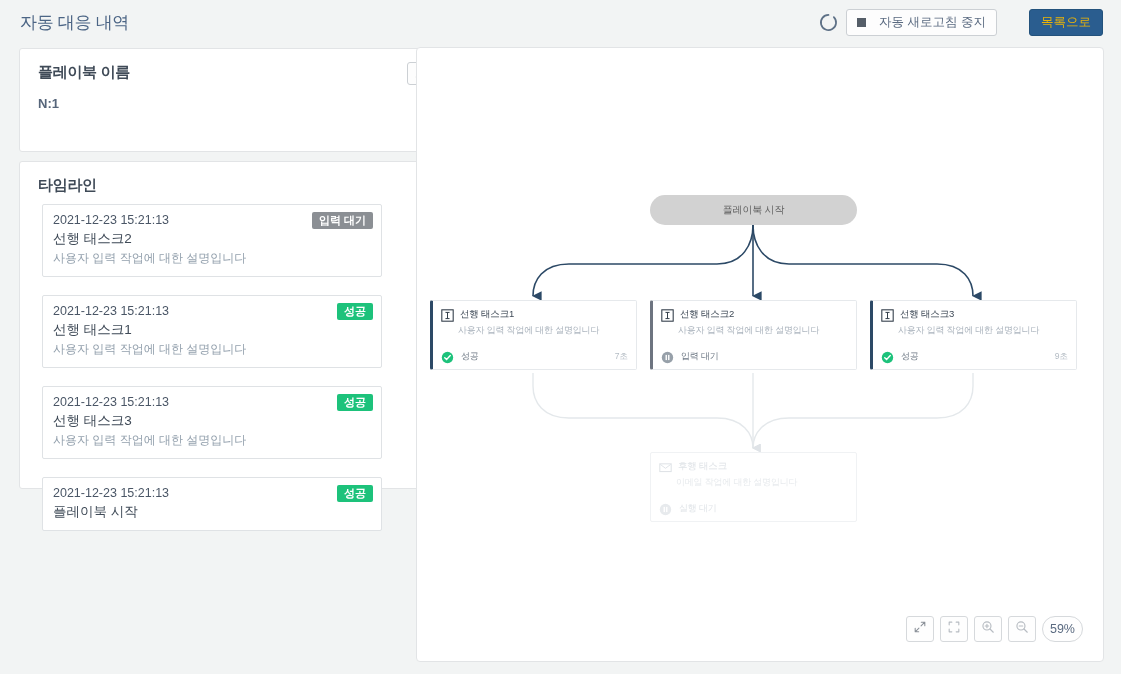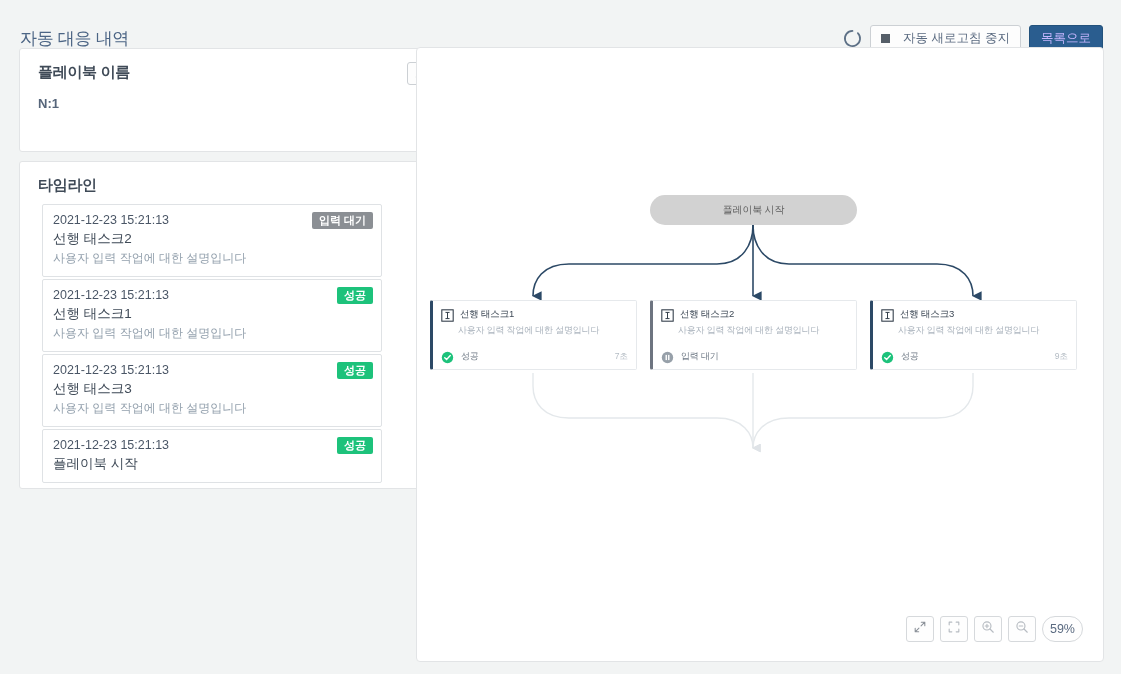--- a/index.html
+++ b/index.html
@@ -4,43 +4,44 @@
 <style>
   * { box-sizing: border-box; margin: 0; padding: 0; }
   html, body {
     width: 1121px; height: 674px;
     background: #f2f4f4;
     font-family: "Liberation Sans", "DejaVu Sans", sans-serif;
     overflow: hidden;
   }
 
   
-  .header { position: absolute; left: 0; top: 16px; width: 1121px; height: 47px; }
+  .header { position: absolute; left: 0; top: 0; width: 1121px; height: 47px; }
   .page-title {
     position: absolute; left: 20px; top: 11px;
     font-size: 17px; color: #4c6585; font-weight: 400; letter-spacing: -0.3px;
   }
   .header-right {
     position: absolute; right: 18px; top: 9px;
     display: flex; align-items: center; gap: 8px;
   }
   .spinner { width: 19px; height: 19px; display: block; }
   .btn-refresh {
     height: 27px; padding: 0 10px;
     background: #fdfdfd; border: 1px solid #ccd0d4; border-radius: 3px;
     display: flex; align-items: center; gap: 13px;
     font-size: 12.5px; color: #5a6a80; cursor: pointer;
     font-family: "Liberation Sans", sans-serif;
   }
   .stop-square { width: 9px; height: 9px; background: #555e68; display: inline-block; }
   .btn-list {
     height: 27px; padding: 0 11px;
     background: #2a5d8f; border: 1px solid #23527c; border-radius: 3px;
-    color: #c4b5fd; font-size: 12.5px; cursor: pointer; display: flex; align-items: center;
+    color: #eab308; font-size: 12.5px; cursor: pointer; display: flex; align-items: center;
     font-family: "Liberation Sans", sans-serif;
+    margin-left: 24px;
   }
 
   
   .card {
     position: absolute;
     background: #fff; border: 1px solid #e2e4e6; border-radius: 3px;
   }
   .card-playbook { left: 19px; top: 48px; width: 426px; height: 104px; }
   .playbook-title {
     position: absolute; left: 18px; top: 14px;
@@ -58,21 +59,21 @@
   }
 
   .card-timeline { left: 19px; top: 161px; width: 420px; height: 328px; }
   .timeline-title {
     position: absolute; left: 18px; top: 14px;
     font-size: 15px; font-weight: bold; color: #3f4a57; letter-spacing: -0.3px;
   }
   .timeline-list { position: absolute; left: 22px; top: 42px; width: 340px; }
   .tl-item {
     border: 1px solid #dfe2e5; border-radius: 2px;
-    padding: 8px 10px 9px 10px; margin-bottom: 2px;
+    padding: 8px 10px 9px 10px; margin-bottom: 18px;
     position: relative; background: #fff; cursor: pointer;
   }
   .tl-time { font-size: 12.5px; color: #4a5666; }
   .tl-name { font-size: 13.5px; color: #3f4a57; margin-top: 3px; }
   .tl-desc { font-size: 12px; color: #93a0ad; margin-top: 2px; }
   .tl-badge {
     position: absolute; right: 8px; top: 7px;
     font-size: 11px; color: #fff; font-weight: bold;
     padding: 2px 7px 3px 7px; border-radius: 2px; line-height: 1.1;
   }
@@ -288,20 +289,43 @@
         <svg width="13" height="13" viewBox="0 0 16 16">
           <circle cx="8" cy="8" r="7" fill="#1dc27b"></circle>
           <path d="M4.6 8.2 L6.9 10.5 L11.4 5.6" fill="none" stroke="#fff" stroke-width="1.7" stroke-linecap="round"></path>
         </svg>
       </span>
       <span class="tn-status">성공</span>
       <span class="tn-dur">9초</span>
     </div>
   </div>
 
+  <div class="task-node inactive" style="left:233px; top:404px;">
+    <div class="tn-head">
+      <span class="icon-box">
+        <svg width="13" height="13" viewBox="0 0 16 16">
+          <rect x="1" y="3.5" width="14" height="9.5" fill="none" stroke="#dfe3e7" stroke-width="1.3"></rect>
+          <path d="M1.6 4.2 L8 9 L14.4 4.2" fill="none" stroke="#dfe3e7" stroke-width="1.2"></path>
+        </svg>
+      </span>
+      <span class="tn-title">후행 태스크</span>
+    </div>
+    <div class="tn-desc">이메일 작업에 대한 설명입니다</div>
+    <div class="tn-foot">
+      <span class="icon-box">
+        <svg width="13" height="13" viewBox="0 0 16 16">
+          <circle cx="8" cy="8" r="7" fill="#e7eaed"></circle>
+          <rect x="5.6" y="4.8" width="1.7" height="6.4" fill="#fff"></rect>
+          <rect x="8.7" y="4.8" width="1.7" height="6.4" fill="#fff"></rect>
+        </svg>
+      </span>
+      <span class="tn-status">실행 대기</span>
+      <span class="tn-dur"></span>
+    </div>
+  </div>
 
   <div class="zoom-bar">
     <div class="zoom-btn">
       <span>
         <svg width="14" height="14" viewBox="0 0 16 16">
           <path d="M9.5 2.5 h4 v4 M13.5 2.5 L9.2 6.8" fill="none" stroke="#8a9098" stroke-width="1.2" stroke-linecap="round" stroke-linejoin="round"></path>
           <path d="M6.5 13.5 h-4 v-4 M2.5 13.5 L6.8 9.2" fill="none" stroke="#8a9098" stroke-width="1.2" stroke-linecap="round" stroke-linejoin="round"></path>
         </svg>
       </span>
     </div>

